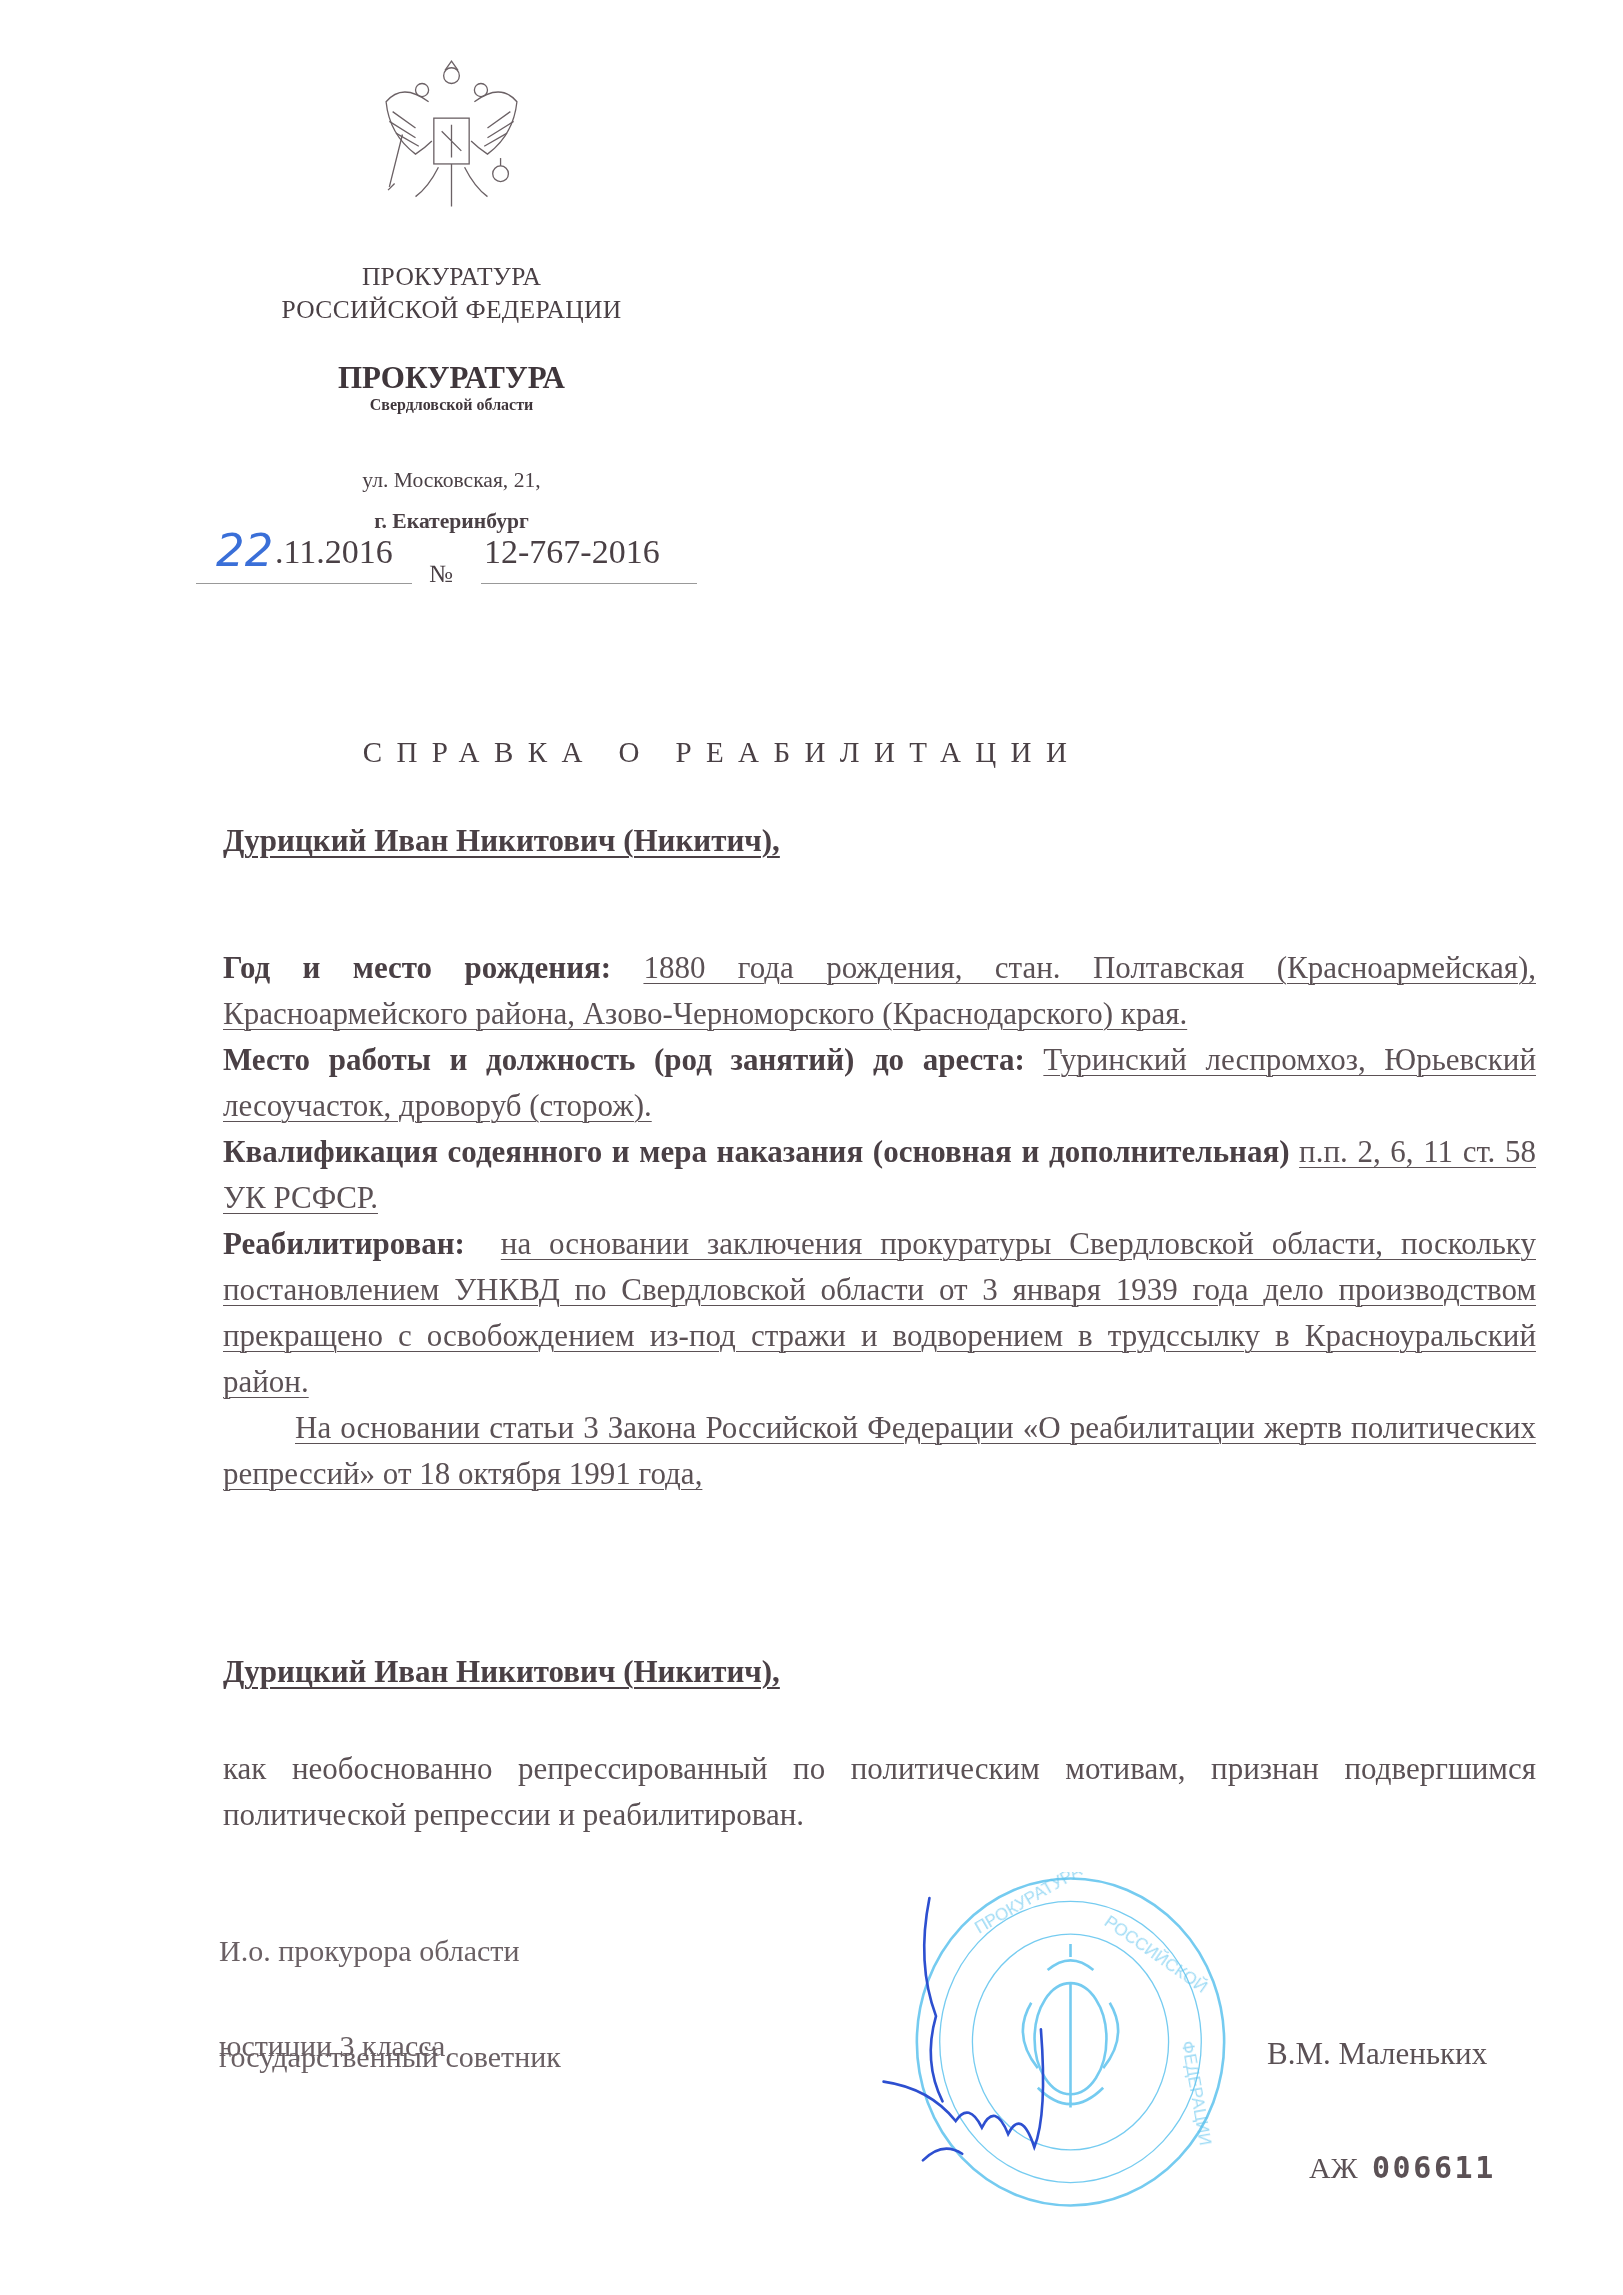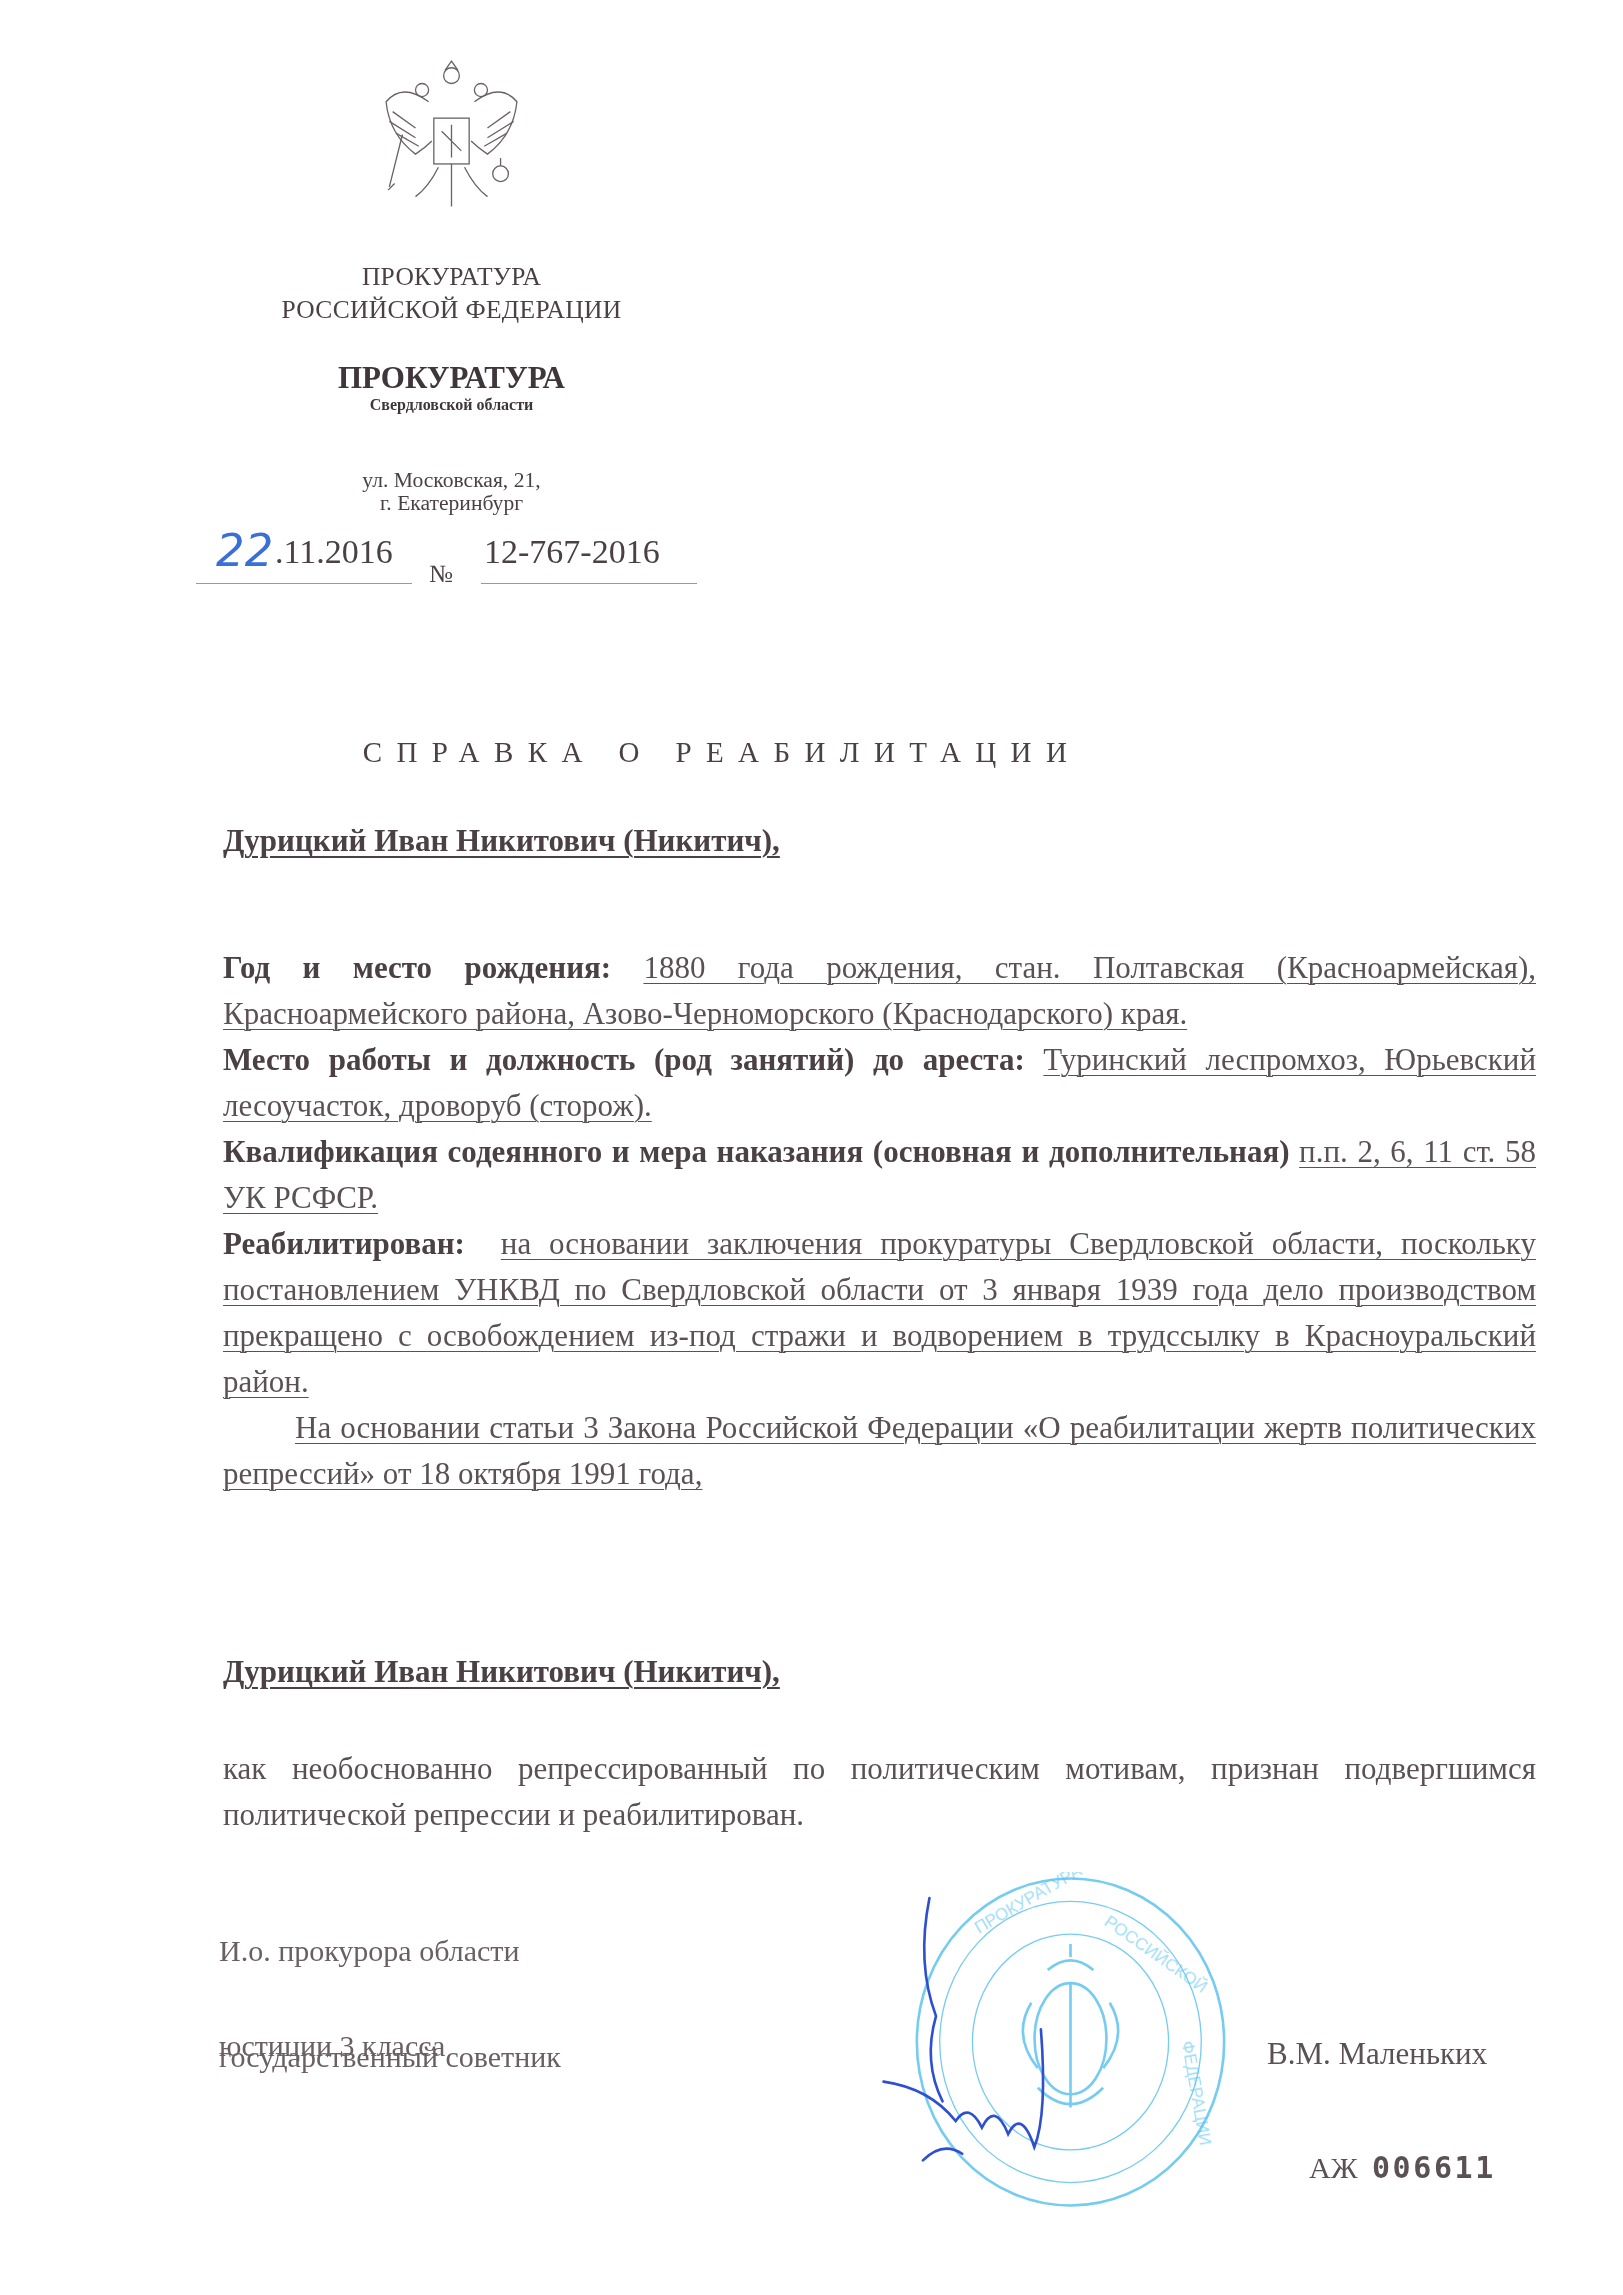--- a/index.html
+++ b/index.html
@@ -58,21 +58,21 @@
     <circle cx="190" cy="180" r="12"></circle>
       <path d="M190 168 L190 156"></path>
   </g>
 </svg>
 
 <div class="abs lh-org center" style="top:262px;">ПРОКУРАТУРА</div>
 <div class="abs lh-org center" style="top:295px;">РОССИЙСКОЙ ФЕДЕРАЦИИ</div>
 <div class="abs lh-bold center" style="top:360px; font-size:31px;">ПРОКУРАТУРА</div>
 <div class="abs lh-bold center" style="top:396px; font-size:16px;">Свердловской области</div>
 <div class="abs lh-addr center" style="top:468px;">ул. Московская, 21,</div>
-<div class="abs lh-addr center" style="top:491px;">г. Екатеринбург</div>
+<div class="abs lh-addr center" style="top:509px;font-weight:bold;">г. Екатеринбург</div>
 
 <div id="date-hand" class="abs">22</div>
 <div id="date-printed" class="abs">.11.2016</div>
 <div id="date-line" class="abs"></div>
 <div id="num-sign" class="abs">№</div>
 <div id="num-printed" class="abs">12-767-2016</div>
 <div id="num-line" class="abs"></div>
 
 <div id="doc-title" class="abs center">СПРАВКА О РЕАБИЛИТАЦИИ</div>
 

